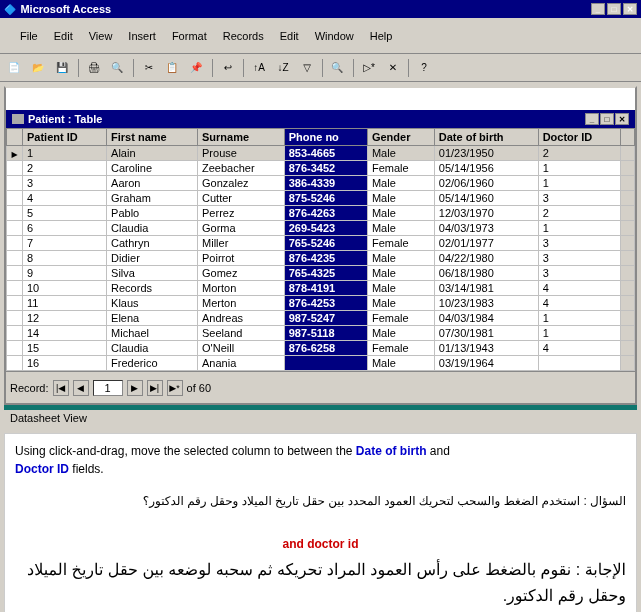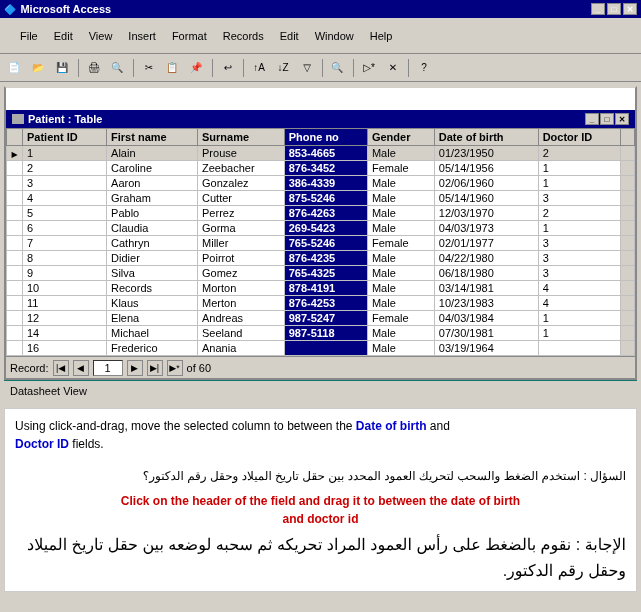--- a/index.html
+++ b/index.html
@@ -187,21 +187,21 @@
 
     
     .nav-bar {
       background: #d4d0c8;
       border-top: 1px solid #888;
       padding: 2px 4px;
       display: flex;
       align-items: center;
       gap: 4px;
       font-size: 11px;
-      height: 22px;
+      height: 32px;
     }
     .nav-btn {
       width: 16px;
       height: 16px;
       background: #d4d0c8;
       border: 1px solid #888;
       display: flex;
       align-items: center;
       justify-content: center;
       cursor: pointer;
@@ -212,21 +212,21 @@
       height: 16px;
       border: 1px inset #888;
       background: white;
       text-align: center;
       font-size: 11px;
     }
 
     
     .status-bar {
       background: #d4d0c8;
-      border-top: 1px solid #0f766e;
+      border-top: 5px solid #0f766e;
       padding: 2px 6px;
       font-size: 11px;
       height: 20px;
       display: flex;
       align-items: center;
     }
 
     
     .lower-content {
       background: white;
@@ -491,20 +491,31 @@
               <td>Michael</td>
               <td>Seeland</td>
               <td class="phone-col">987-5118</td>
               <td>Male</td>
               <td>07/30/1981</td>
               <td>1</td>
               <td style="background: rgb(212, 208, 200);"></td>
             </tr>
             <tr>
               <td class="row-selector"></td>
+              <td>15</td>
+              <td>Claudia</td>
+              <td>O'Neill</td>
+              <td class="phone-col">876-6258</td>
+              <td>Female</td>
+              <td>01/13/1943</td>
+              <td>4</td>
+              <td style="background: rgb(212, 208, 200);"></td>
+            </tr>
+            <tr>
+              <td class="row-selector"></td>
               <td>16</td>
               <td>Frederico</td>
               <td>Anania</td>
               <td class="phone-col"></td>
               <td>Male</td>
               <td>03/19/1964</td>
               <td></td>
               <td style="background: rgb(212, 208, 200);"></td>
             </tr>
           </tbody>
@@ -533,20 +544,20 @@
   <div class="instruction-text">
     <span>Using click-and-drag, move the selected column to between the </span><span class="highlight-blue">Date of birth</span><span> and </span><br>
     <span class="highlight-blue">Doctor ID</span><span> fields.</span>
   </div>
 
   <div class="arabic-text">
     <span>السؤال : استخدم الضغط والسحب لتحريك العمود المحدد بين حقل تاريخ الميلاد وحقل رقم الدكتور؟</span>
   </div>
 
   <div class="answer-text">
-    <span>Click on the header of the field and drag it to between the date of birth</span><br>
+    <br>
     <span>and doctor id</span>
   </div>
 
   <div class="arabic-answer">
     <span>الإجابة : نقوم بالضغط على رأس العمود المراد تحريكه ثم سحبه لوضعه بين حقل تاريخ الميلاد وحقل رقم الدكتور.</span>
   </div>
 </div>
 
 </body></html>

